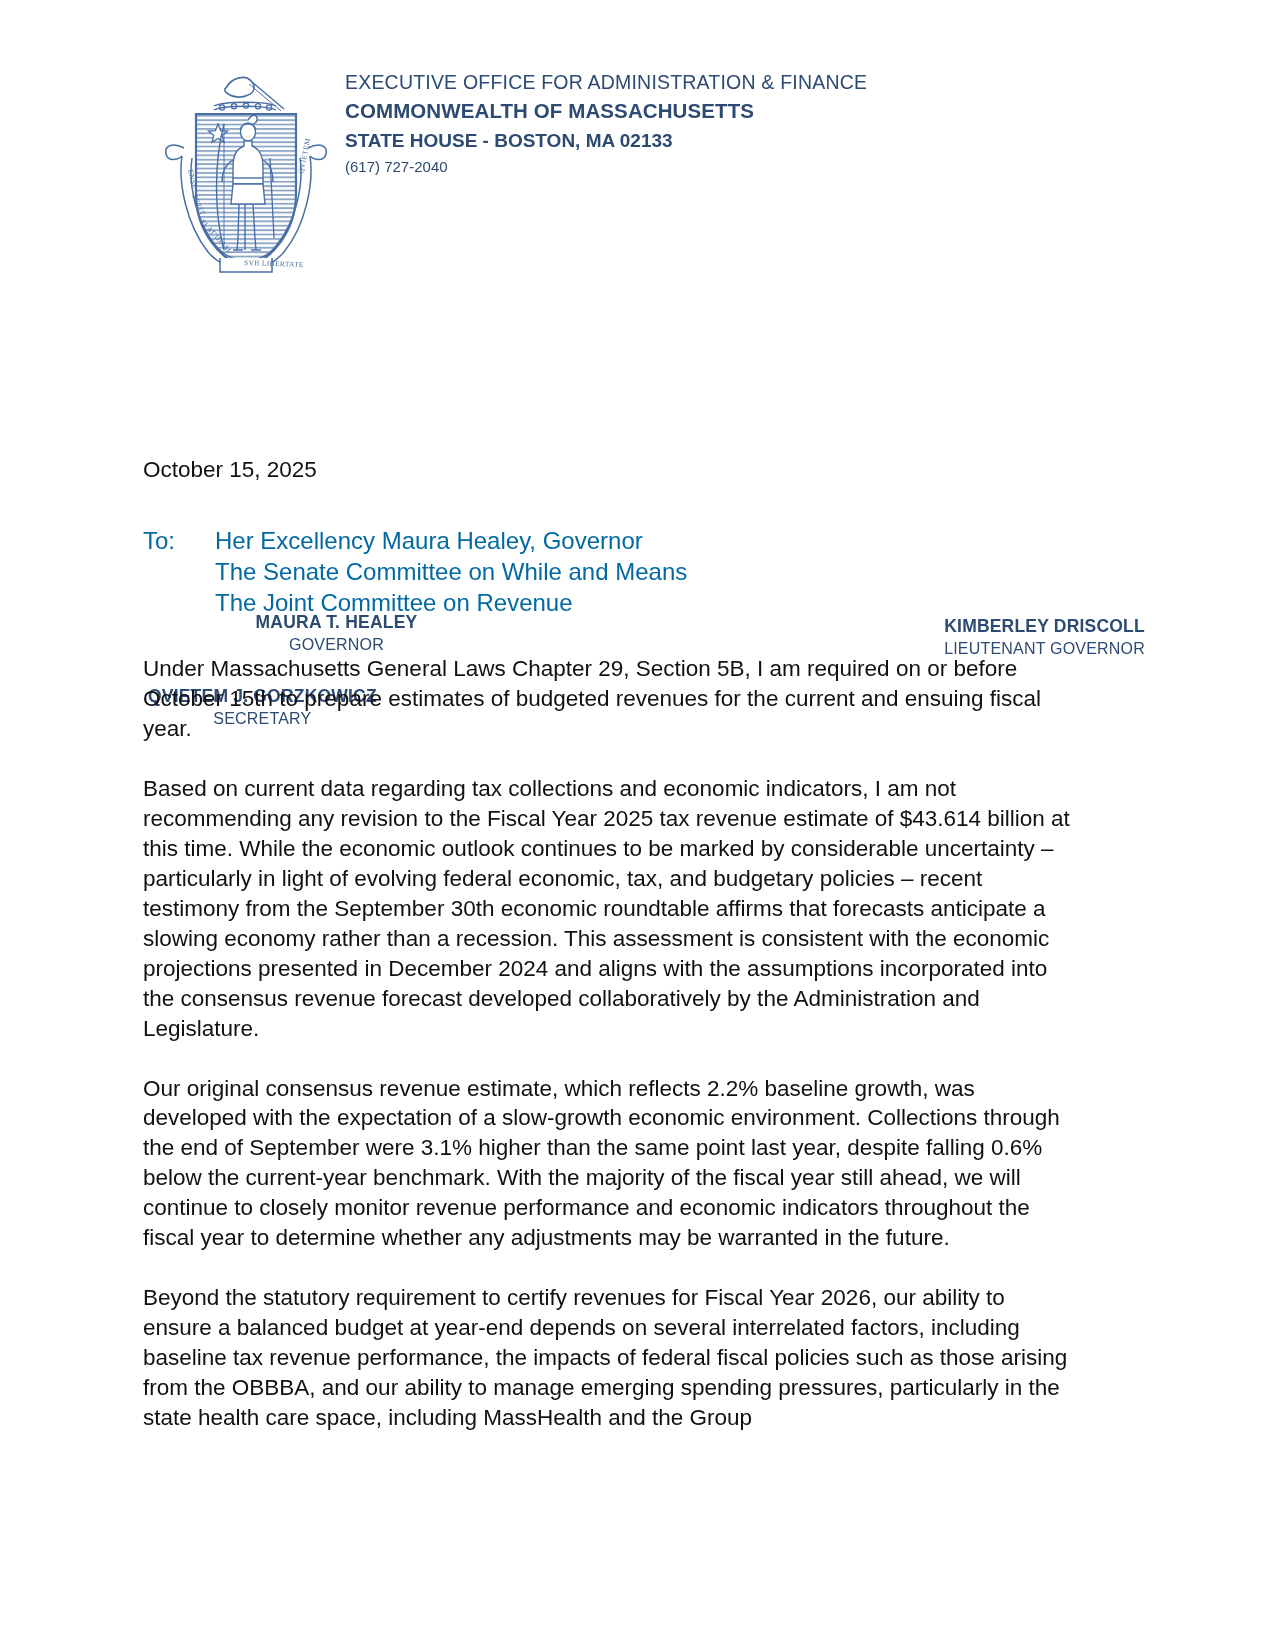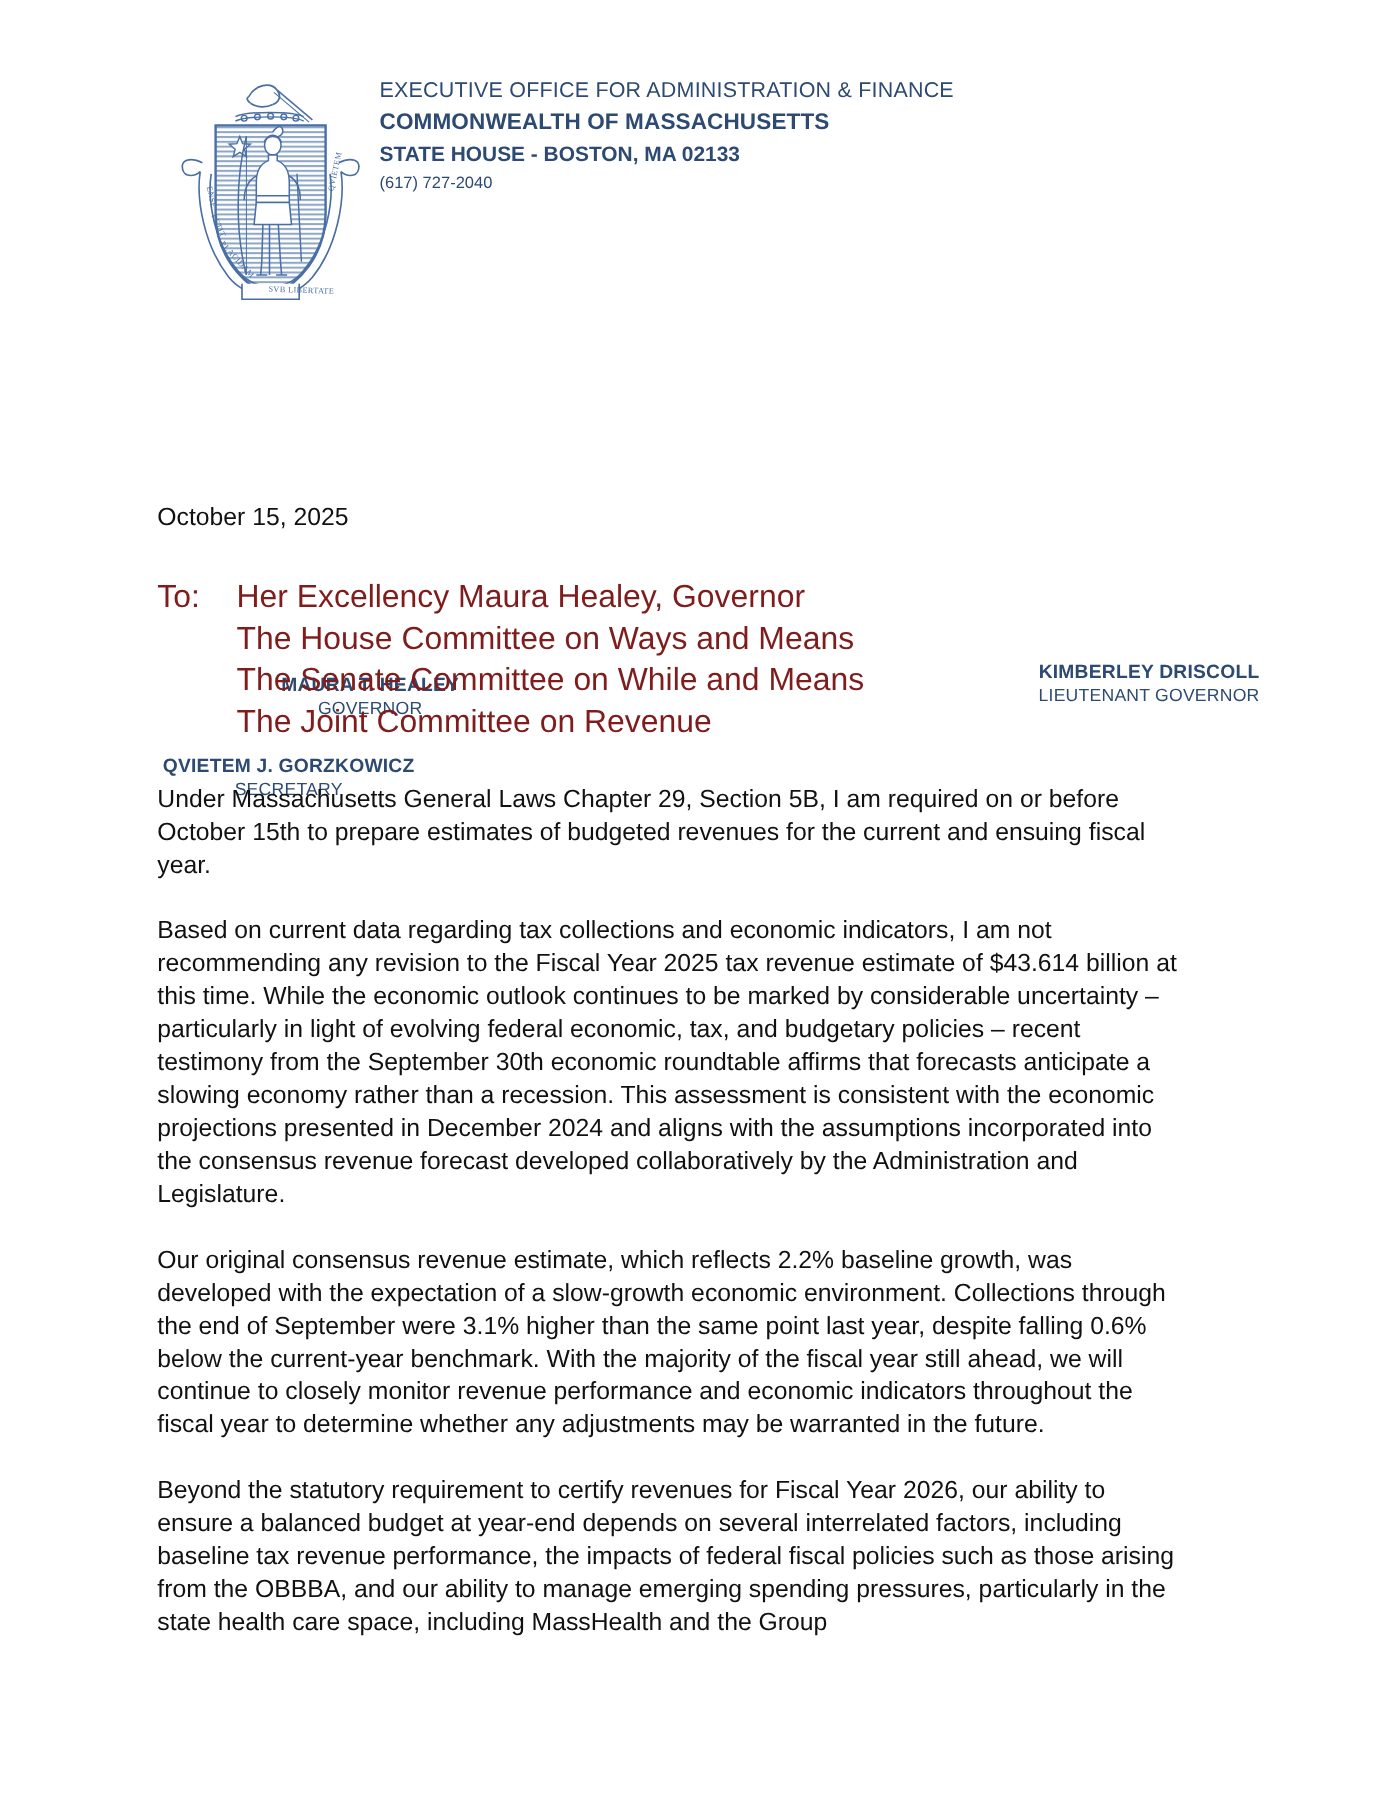--- a/index.html
+++ b/index.html
@@ -97,21 +97,21 @@
     white-space: nowrap;
   }
   .official.gov {
     left: 164px;
     top: 312px;
     width: 345px;
     text-align: center;
   }
   .official.ltgov {
     right: 120px;
-    top: 300px;
+    top: 316px;
     text-align: center;
   }
   .official.sec {
     left: 148px;
     top: 386px;
     text-align: center;
   }
   .official.sec .name { text-align: left; }
   .official.sec .title { text-align: center; }
 
@@ -123,23 +123,23 @@
     width: 928px;
   }
   .date-line {
     font-size: 22.5px;
     line-height: 1.33;
     color: #111;
     margin-bottom: 40px;
   }
   .to-block {
     display: flex;
-    font-size: 29px;
+    font-size: 24px;
     line-height: 1.30;
-    color: #7f1d1d;
+    color: #0369a1;
     margin-bottom: 36px;
   }
   .to-label {
     width: 72px;
     flex: 0 0 72px;
   }
   .to-list {
     flex: 1 1 auto;
   }
   .to-list div { white-space: nowrap; }
@@ -271,21 +271,20 @@
   </div>
 
   <div class="body-copy">
 
     <div class="date-line">October 15, 2025</div>
 
     <div class="to-block">
       <div class="to-label">To:</div>
       <div class="to-list">
         <div>Her Excellency Maura Healey, Governor</div>
-        <div>The House Committee on Ways and Means</div>
         <div>The Senate Committee on While and Means</div>
         <div>The Joint Committee on Revenue</div>
       </div>
     </div>
 
     <p class="para">Under Massachusetts General Laws Chapter 29, Section 5B, I am required on or before October 15th to prepare estimates of budgeted revenues for the current and ensuing fiscal year.</p>
     <p class="para">Based on current data regarding tax collections and economic indicators, I am not recommending any revision to the Fiscal Year 2025 tax revenue estimate of $43.614 billion at this time. While the economic outlook continues to be marked by considerable uncertainty – particularly in light of evolving federal economic, tax, and budgetary policies – recent testimony from the September 30th economic roundtable affirms that forecasts anticipate a slowing economy rather than a recession. This assessment is consistent with the economic projections presented in December 2024 and aligns with the assumptions incorporated into the consensus revenue forecast developed collaboratively by the Administration and Legislature.</p>
     <p class="para">Our original consensus revenue estimate, which reflects 2.2% baseline growth, was developed with the expectation of a slow-growth economic environment. Collections through the end of September were 3.1% higher than the same point last year, despite falling 0.6% below the current-year benchmark. With the majority of the fiscal year still ahead, we will continue to closely monitor revenue performance and economic indicators throughout the fiscal year to determine whether any adjustments may be warranted in the future.</p>
     <p class="para">Beyond the statutory requirement to certify revenues for Fiscal Year 2026, our ability to ensure a balanced budget at year-end depends on several interrelated factors, including baseline tax revenue performance, the impacts of federal fiscal policies such as those arising from the OBBBA, and our ability to manage emerging spending pressures, particularly in the state health care space, including MassHealth and the Group</p>
 

